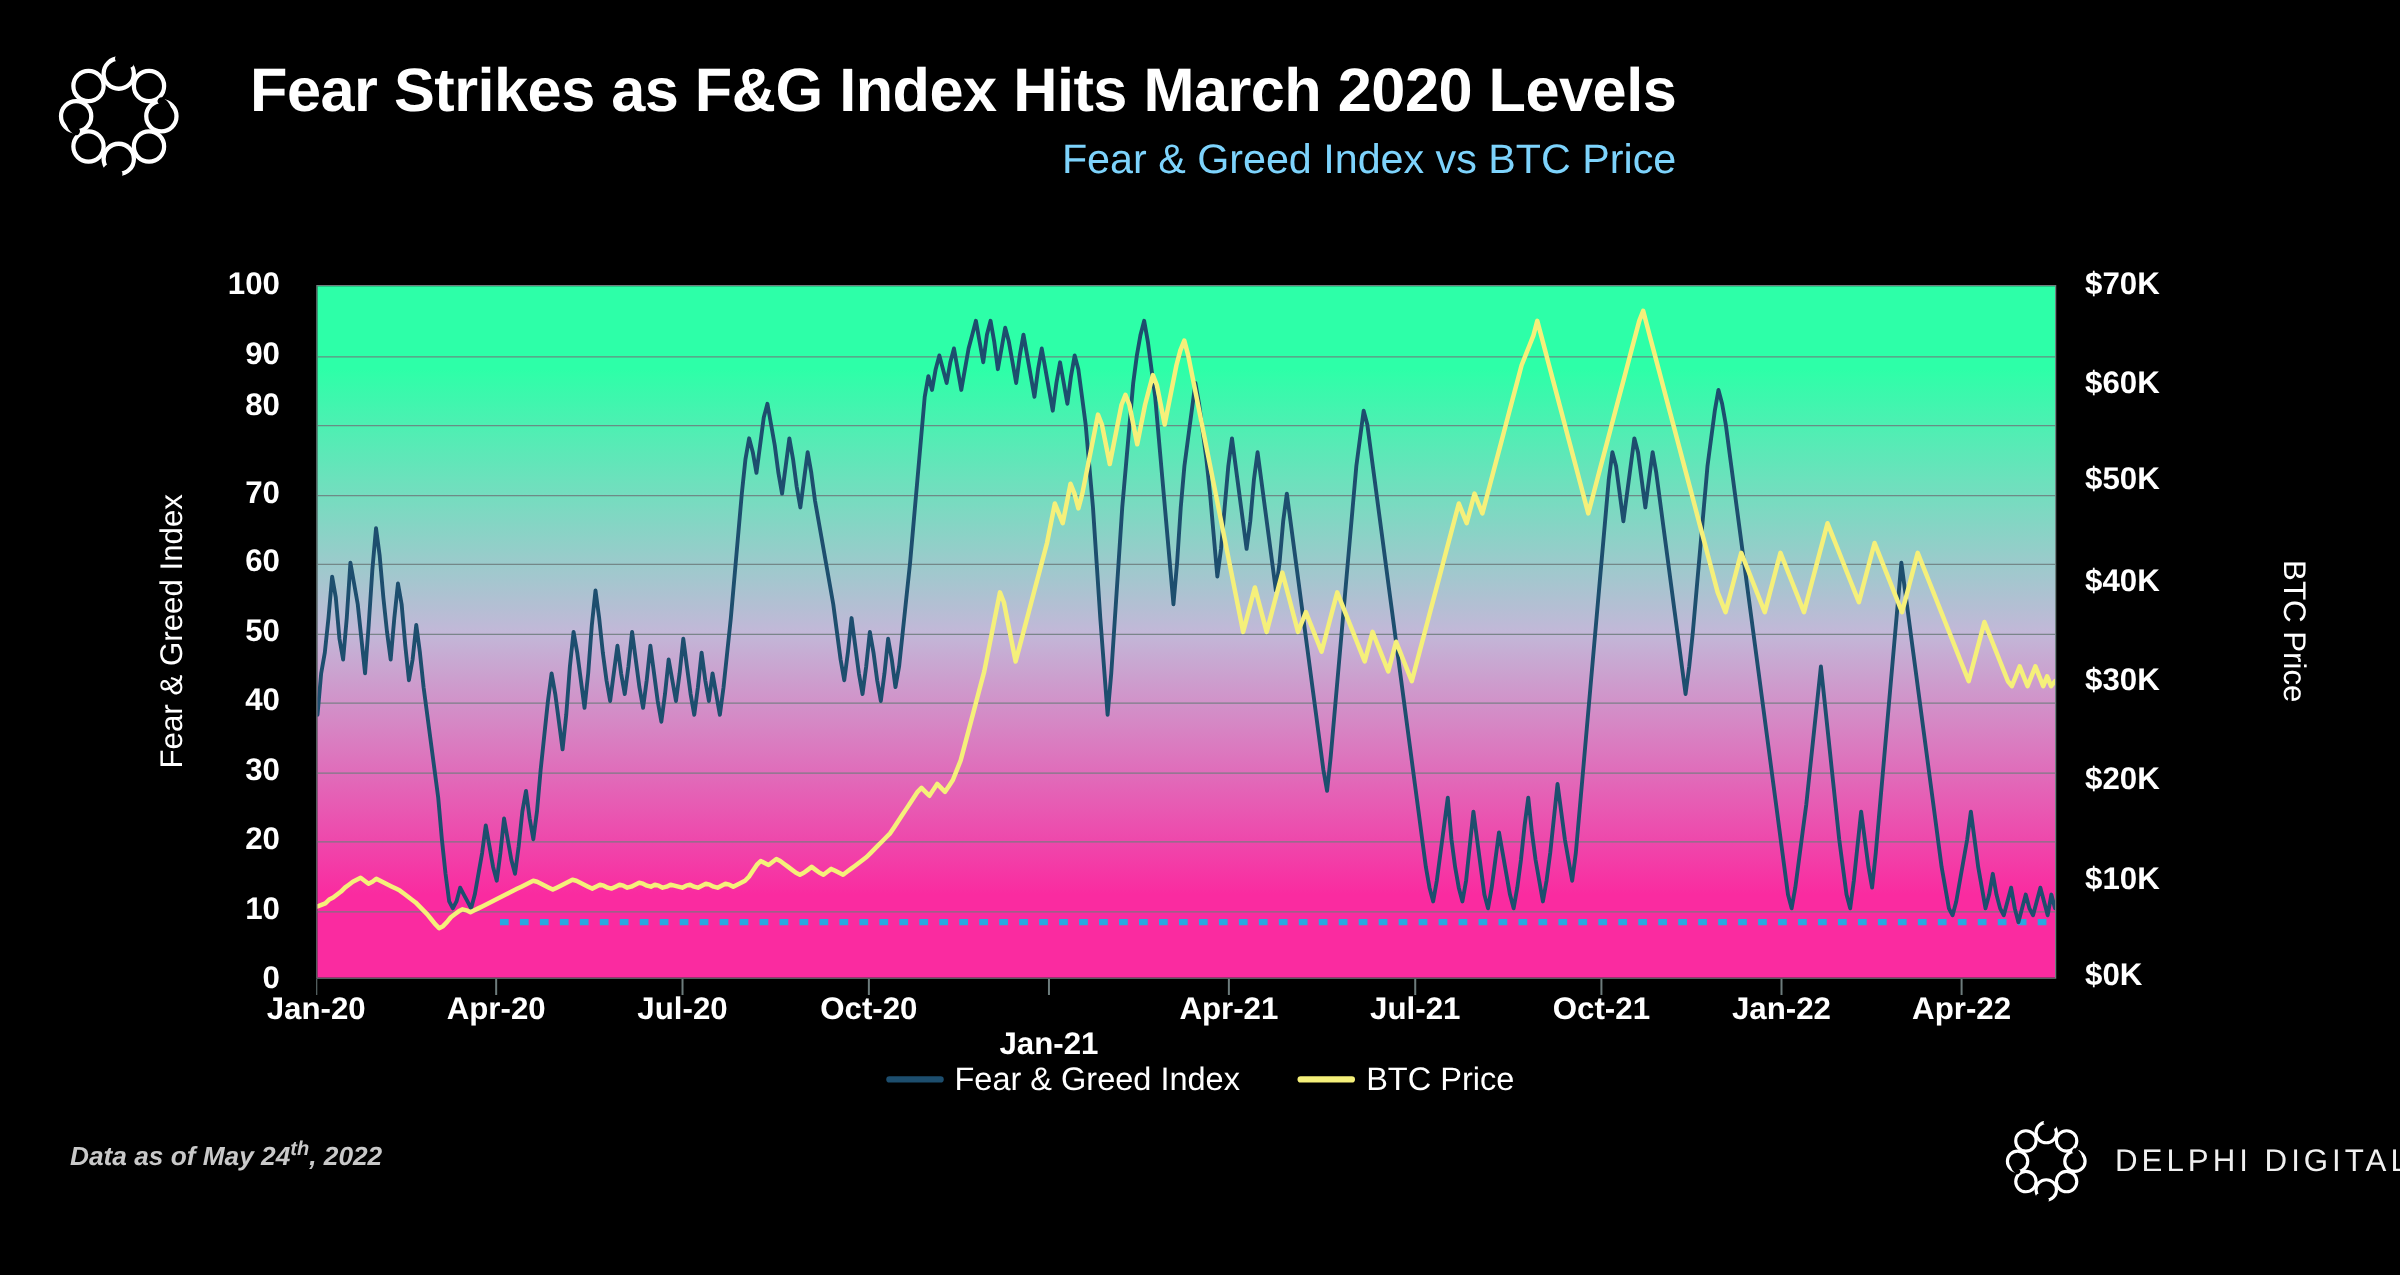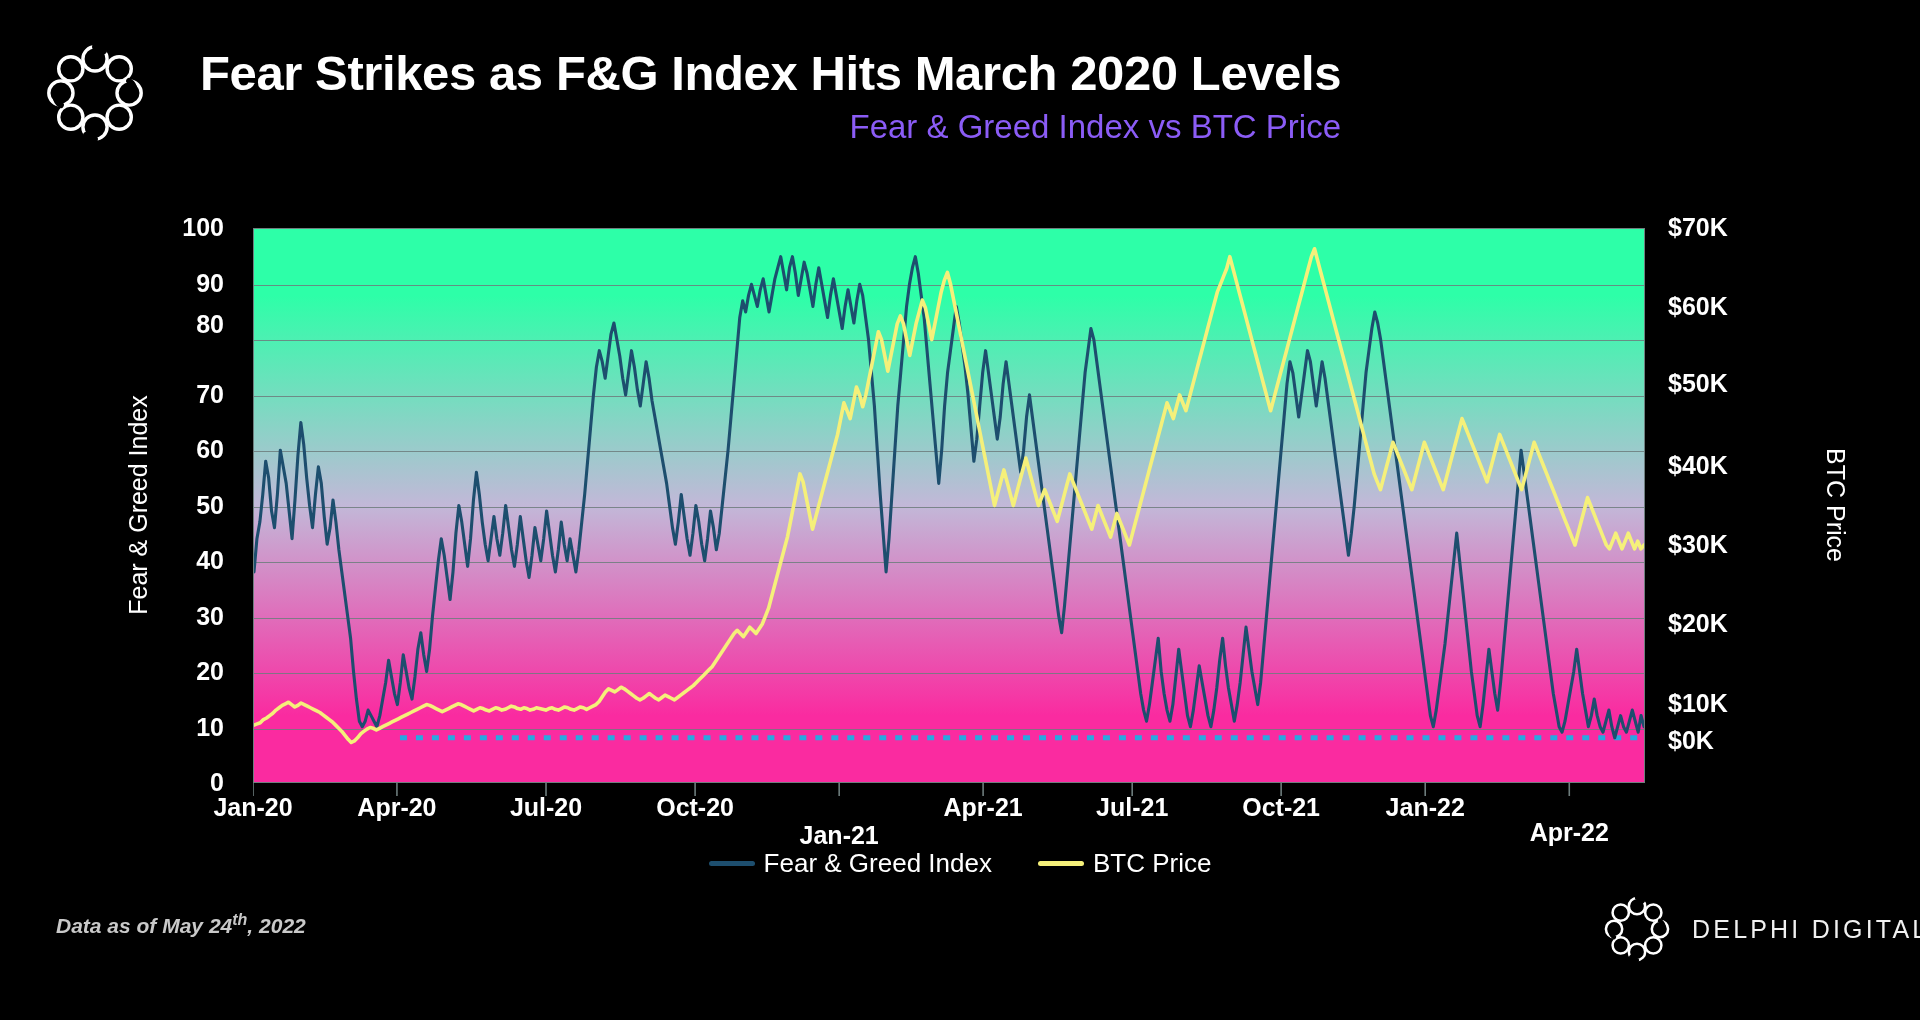--- a/index.html
+++ b/index.html
@@ -12,21 +12,21 @@
 
   
   #header{position:absolute;left:0;top:0;width:1920px;height:180px;text-align:right;}
   #brand-mark{position:absolute;left:40px;top:38px;width:110px;height:110px;}
   #title-block{position:absolute;left:200px;top:48px;}
   #chart-title{
     font-size:49px;font-weight:700;letter-spacing:-0.4px;
     color:#ffffff;line-height:1.06;white-space:nowrap;margin:0;
   }
   #chart-subtitle{
-    font-size:33px;font-weight:400;color:#8b5cf6;
+    font-size:33px;font-weight:400;color:#7dd3fc;
     margin:10px 0 0 0;white-space:nowrap;line-height:1.05;
   }
 
   
   #plot-frame{
     position:absolute;left:253px;top:228px;width:1392px;height:555px;
     box-sizing:border-box;border:1px solid #6f7f7f;
   }
   #plot-gradient{position:absolute;inset:0;}
   #grid-layer{position:absolute;inset:0;}
@@ -117,21 +117,21 @@
       <div class="axis-tick-label ytick-left" style="top: 492.5px;">50</div>
       <div class="axis-tick-label ytick-left" style="top: 437px;">60</div>
       <div class="axis-tick-label ytick-left" style="top: 381.5px;">70</div>
       <div class="axis-tick-label ytick-left" style="top: 312px;">80</div>
       <div class="axis-tick-label ytick-left" style="top: 270.5px;">90</div>
       <div class="axis-tick-label ytick-left" style="top: 215px;">100</div>
     </div>
 
   <div id="ylabel-right">BTC Price</div>
   <div id="yticks-right">
-      <div class="axis-tick-label ytick-right" style="top: 728px;">$0K</div>
+      <div class="axis-tick-label ytick-right" style="top: 768px;">$0K</div>
       <div class="axis-tick-label ytick-right" style="top: 690.714px;">$10K</div>
       <div class="axis-tick-label ytick-right" style="top: 611.429px;">$20K</div>
       <div class="axis-tick-label ytick-right" style="top: 532.143px;">$30K</div>
       <div class="axis-tick-label ytick-right" style="top: 452.857px;">$40K</div>
       <div class="axis-tick-label ytick-right" style="top: 371px;">$50K</div>
       <div class="axis-tick-label ytick-right" style="top: 294.286px;">$60K</div>
       <div class="axis-tick-label ytick-right" style="top: 215px;">$70K</div>
     </div>
 
   <div id="plot-frame">
@@ -169,21 +169,21 @@
   <div id="xticks">
       <div class="axis-tick-label xtick" style="left: 253px;">Jan-20</div>
       <div class="axis-tick-label xtick" style="left: 396.933px;">Apr-20</div>
       <div class="axis-tick-label xtick" style="left: 546.016px;">Jul-20</div>
       <div class="axis-tick-label xtick" style="left: 695.099px;">Oct-20</div>
       <div class="axis-tick-label xtick" style="left: 839.171px; margin-top: 28px;">Jan-21</div>
       <div class="axis-tick-label xtick" style="left: 983.104px;">Apr-21</div>
       <div class="axis-tick-label xtick" style="left: 1132.19px;">Jul-21</div>
       <div class="axis-tick-label xtick" style="left: 1281.13px;">Oct-21</div>
       <div class="axis-tick-label xtick" style="left: 1425.2px;">Jan-22</div>
-      <div class="axis-tick-label xtick" style="left: 1569.28px; margin-top: 25px;">Apr-22</div>
+      <div class="axis-tick-label xtick" style="left: 1569.28px;">Apr-22</div>
     </div>
 
   <div id="legend">
       <div class="legend-item">
         <span class="legend-swatch" style="background: rgb(29, 78, 110);"></span>
         <span class="legend-label">Fear &amp; Greed Index</span>
       </div>
       <div class="legend-item">
         <span class="legend-swatch" style="background: rgb(245, 240, 122);"></span>
         <span class="legend-label">BTC Price</span>

